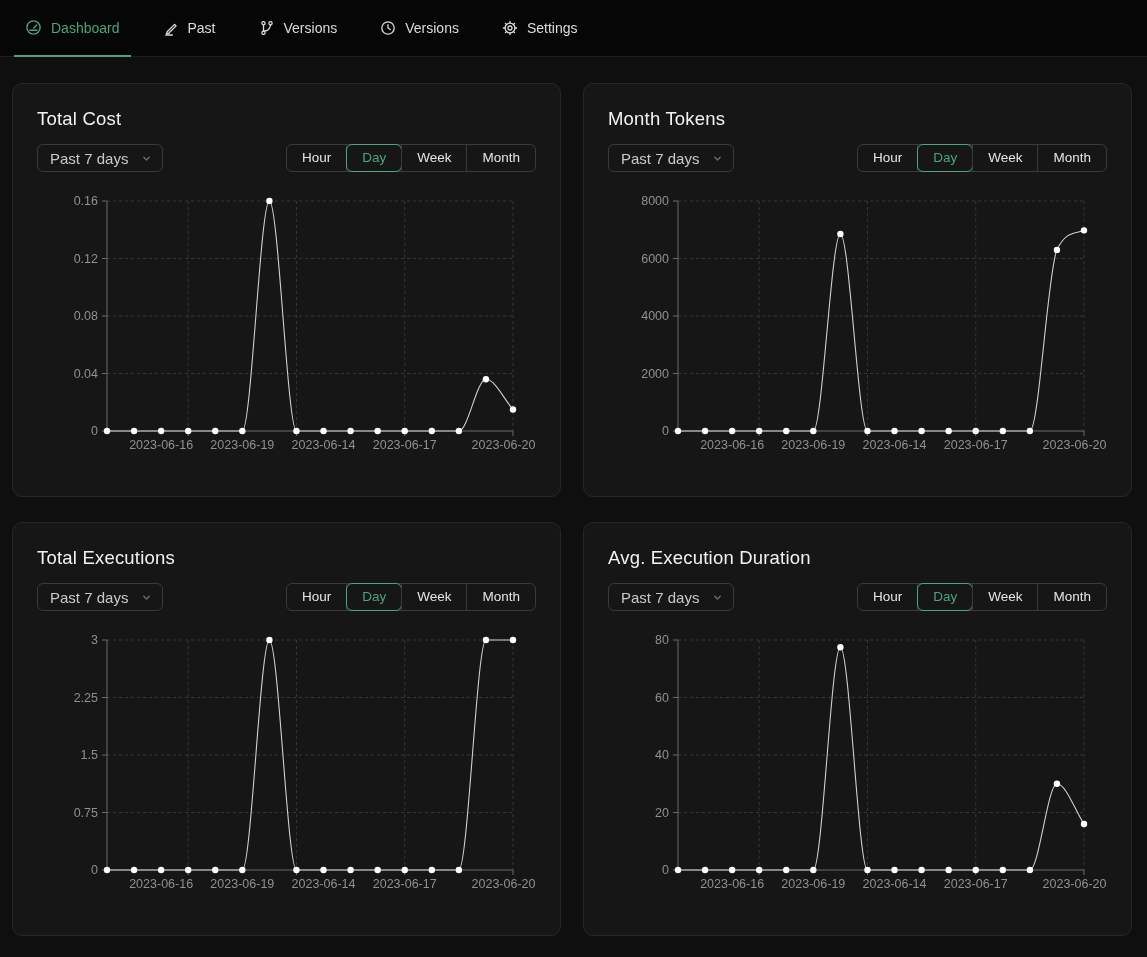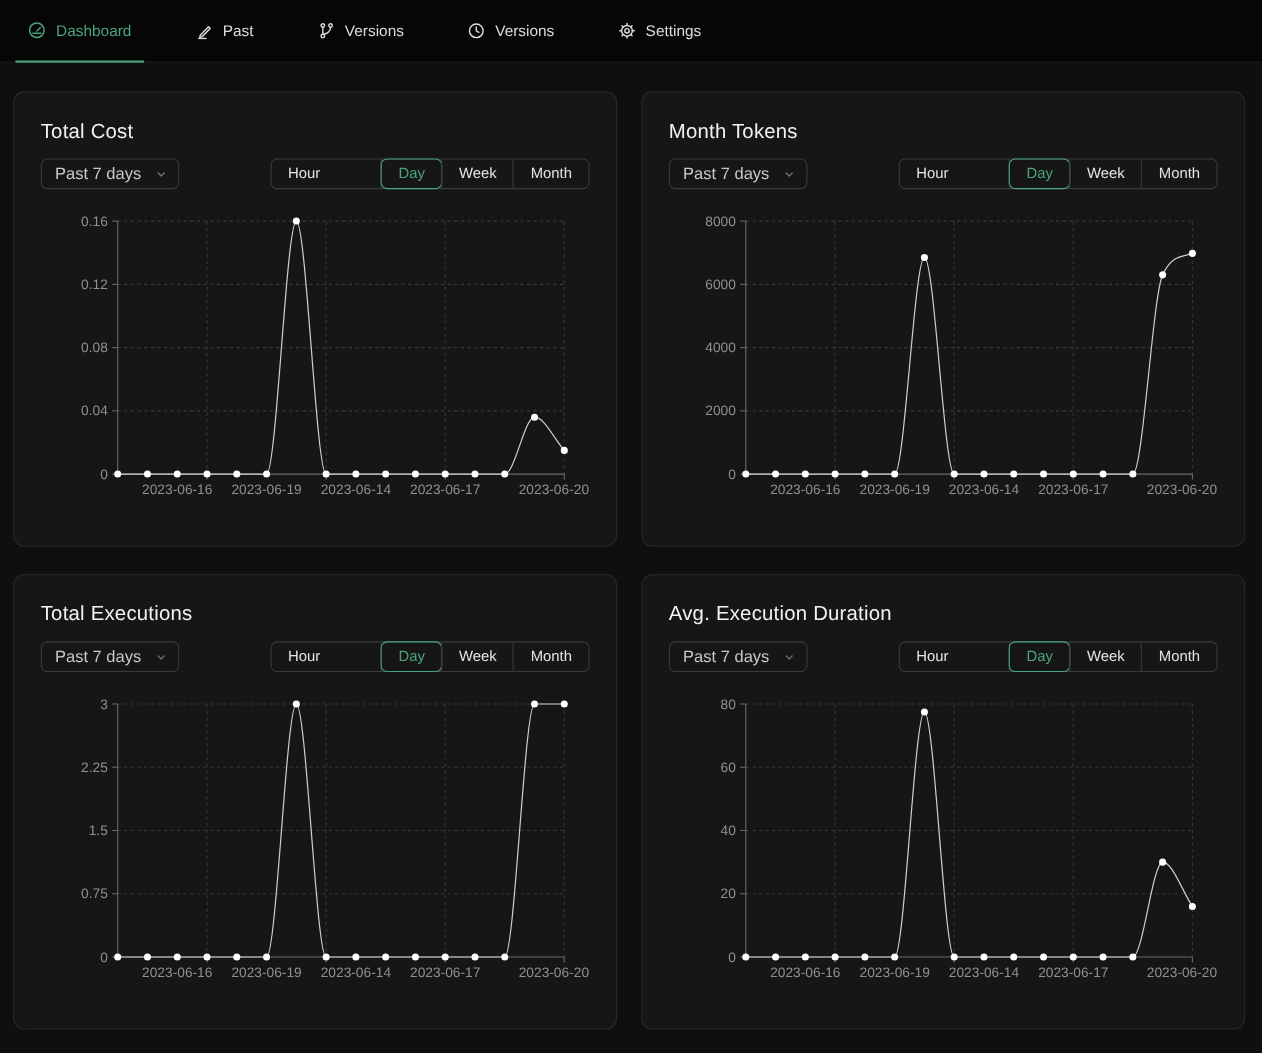--- a/index.html
+++ b/index.html
@@ -8,21 +8,21 @@
   }
   *{box-sizing:border-box;}
   html,body{margin:0;padding:0;}
   body{
     width:1147px;height:957px;overflow:hidden;background:var(--page);
     font-family:"Liberation Sans","DejaVu Sans",sans-serif;color:var(--txt);
   }
   
   nav{
     height:57px;background:var(--navbg);border-bottom:1px solid #1e1e1e;
-    display:flex;align-items:stretch;padding:0 14px;gap:36px;
+    display:flex;align-items:stretch;padding:0 14px;gap:21px;
   }
   .tab{
     display:flex;align-items:center;gap:9px;padding:0 11px;
     font-size:14px;font-weight:500;color:#dcdcdc;cursor:pointer;
     border-bottom:2px solid transparent;margin-bottom:-1px;
   }
   .tab.active{color:var(--green);border-bottom-color:var(--green);}
   .tab svg{display:block;}
   
   .grid{
@@ -43,21 +43,21 @@
   .range-select .chev{color:#707070;}
   .btn-group{
     display:flex;height:28px;border:1px solid var(--cborder);border-radius:6px;align-items:stretch;
   }
   .btn-group button{
     background:none;border:none;border-left:1px solid var(--cborder);
     color:#e5e5e5;font-size:13.5px;padding:0 15px;font-family:inherit;cursor:pointer;
     position:relative;line-height:26px;
   }
   .btn-group button:first-child{border-left:none;}
-  .btn-group button.active{color:var(--green);margin-left:40px;}
+  .btn-group button.active{color:var(--green);}
   .btn-group button.active::after{
     content:"";position:absolute;inset:-1px;border:1px solid var(--green);
     border-radius:6px;pointer-events:none;
   }
   
   svg.chart{display:block;margin-top:15px;overflow:visible;}
   svg.chart text{font-family:"Liberation Sans","DejaVu Sans",sans-serif;font-size:12.5px;fill:#909090;}
 </style>
 </head>
 <body>

